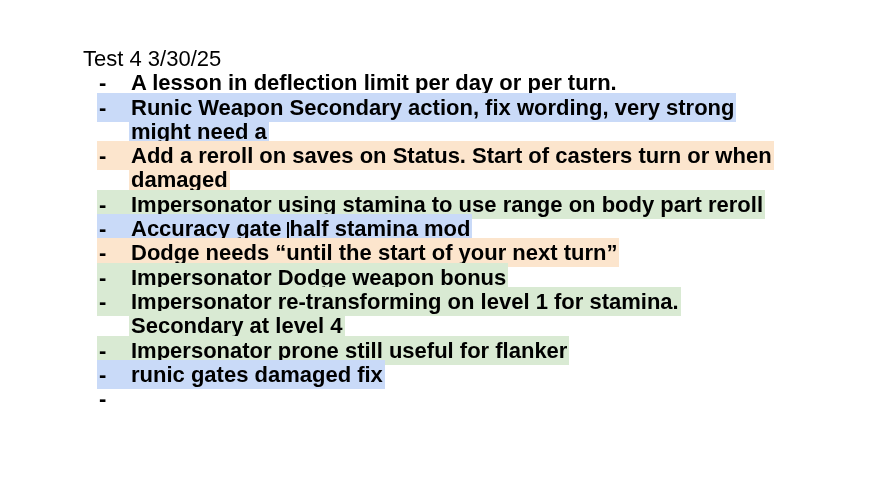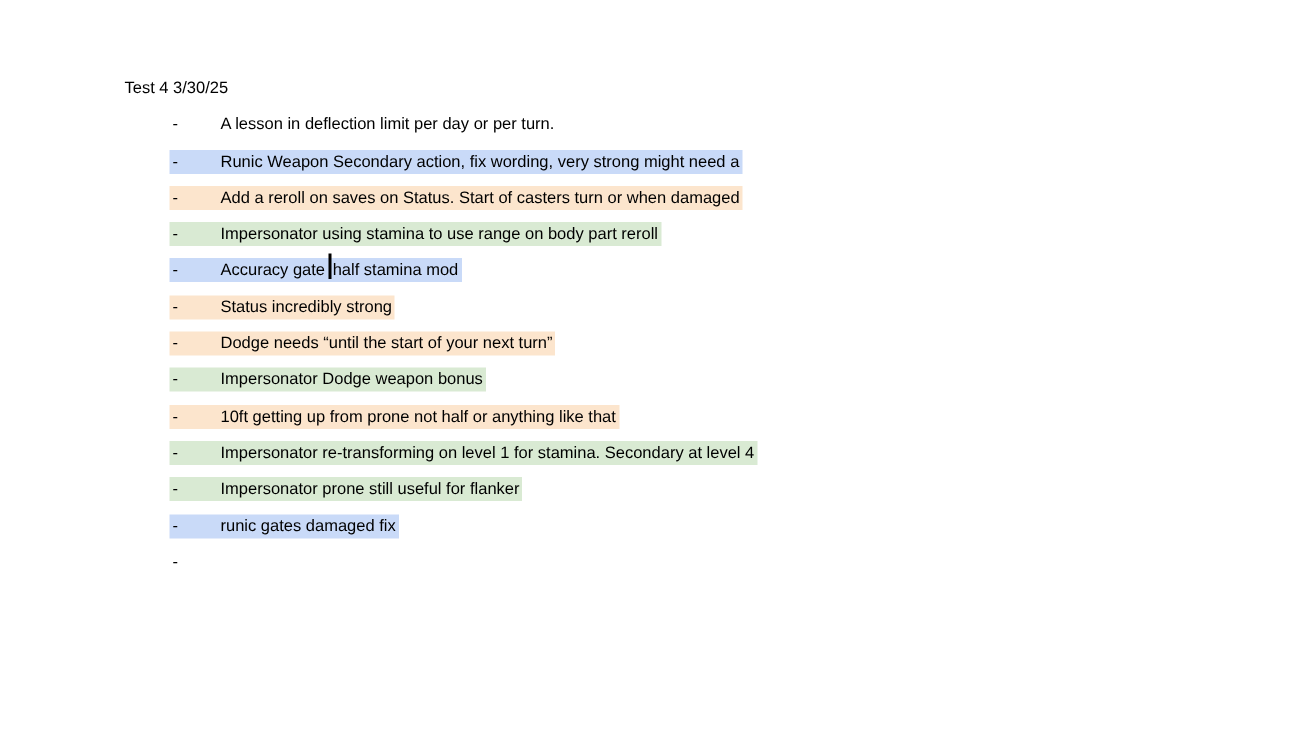--- a/index.html
+++ b/index.html
@@ -7,44 +7,45 @@
     padding: 0;
     background: #ffffff;
   }
   .page {
     position: relative;
     width: 876px;
     height: 502px;
     background: #ffffff;
     overflow: hidden;
     font-family: "Liberation Sans", sans-serif;
-    font-size: 11px;
+    font-size: 22px;
     color: #000000;
     -webkit-font-smoothing: antialiased;
   }
   .content {
     position: absolute;
     left: 83px;
     top: 47px;
     width: 712px;
   }
   .doc-title {
     line-height: 24.3px;
     white-space: pre;
   }
   .bullet-list {
     margin: 0;
     padding: 0;
   }
   .item {
-    margin-left: 30px;
+    margin-left: 14px;
     padding-left: 32px;
     text-indent: -32px;
     line-height: 24.3px;
     min-height: 24.3px;
+    font-weight: bold;
   }
   .dash {
     display: inline-block;
     width: 32px;
     text-indent: 0;
   }
   .hl {
     padding: 2px 2px 2px 2px;
     box-decoration-break: clone;
     -webkit-box-decoration-break: clone;
@@ -68,23 +69,21 @@
 
 <div class="page">
   <div class="content">
     <div class="doc-title">Test 4 3/30/25</div>
     <div class="bullet-list">
         <div class="item"><span class="hl hl-none"><span class="dash">-</span><span>A lesson in deflection limit per day or per turn.</span></span></div>
         <div class="item"><span class="hl hl-blue"><span class="dash">-</span><span>Runic Weapon Secondary action, fix wording, very strong might need a</span></span></div>
         <div class="item"><span class="hl hl-orange"><span class="dash">-</span><span>Add a reroll on saves on Status. Start of casters turn or when damaged</span></span></div>
         <div class="item"><span class="hl hl-green"><span class="dash">-</span><span>Impersonator using stamina to use range on body part reroll</span></span></div>
         <div class="item"><span class="hl hl-blue"><span class="dash">-</span><span>Accuracy gate <span class="caret"></span>half stamina mod</span></span></div>
-        <div class="item"><span class="hl hl-orange"><span class="dash">-</span><span>Status incredibly strong</span></span></div>
         <div class="item"><span class="hl hl-orange"><span class="dash">-</span><span>Dodge needs “until the start of your next turn”</span></span></div>
         <div class="item"><span class="hl hl-green"><span class="dash">-</span><span>Impersonator Dodge weapon bonus</span></span></div>
-        <div class="item"><span class="hl hl-orange"><span class="dash">-</span><span>10ft getting up from prone not half or anything like that</span></span></div>
         <div class="item"><span class="hl hl-green"><span class="dash">-</span><span>Impersonator re-transforming on level 1 for stamina. Secondary at level 4</span></span></div>
         <div class="item"><span class="hl hl-green"><span class="dash">-</span><span>Impersonator prone still useful for flanker</span></span></div>
         <div class="item"><span class="hl hl-blue"><span class="dash">-</span><span>runic gates damaged fix</span></span></div>
         <div class="item"><span class="hl hl-none"><span class="dash">-</span><span></span></span></div>
       </div>
   </div>
 </div>
 
 </body></html>

